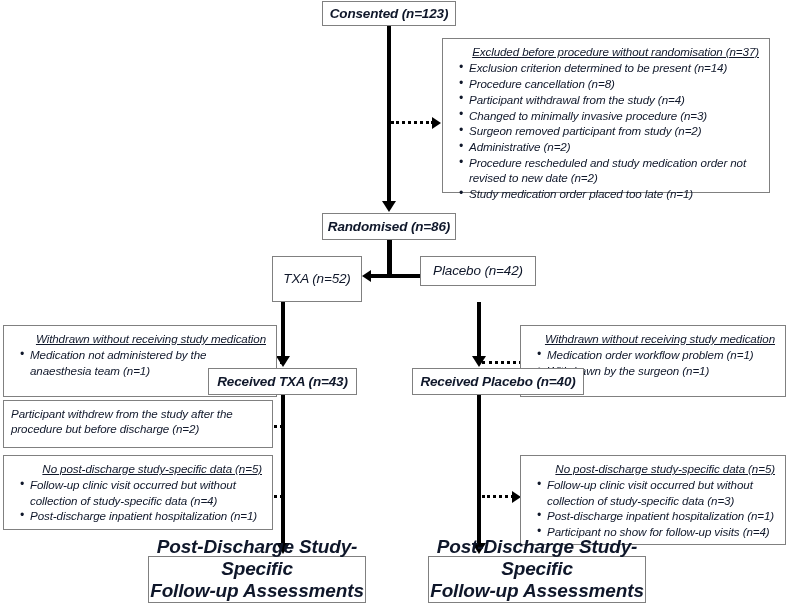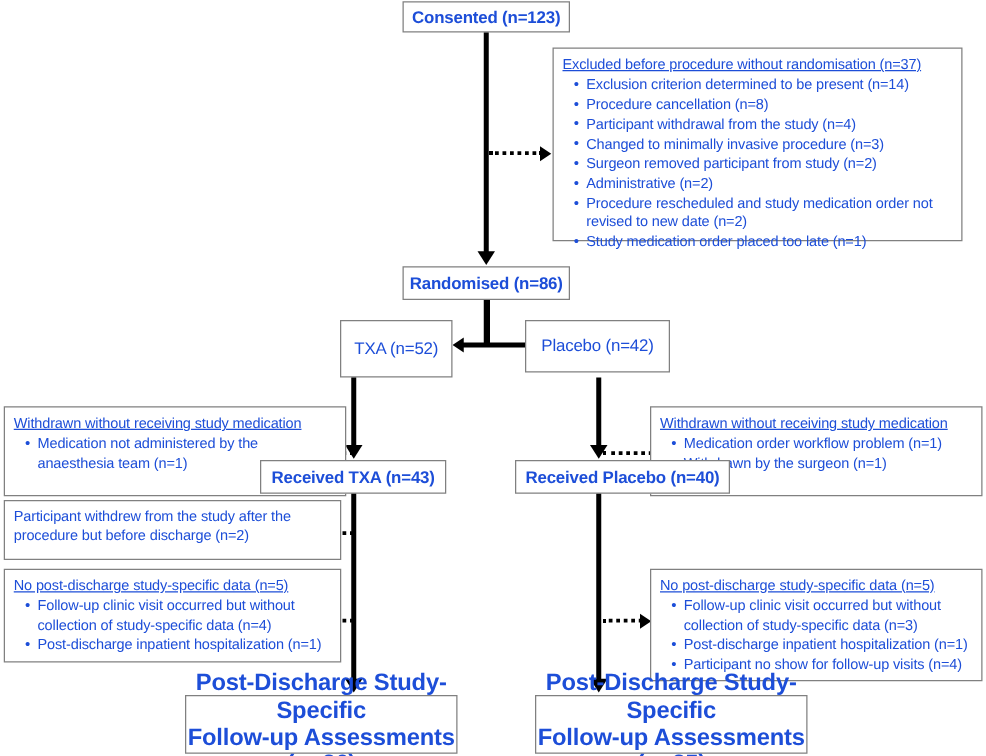--- a/index.html
+++ b/index.html
@@ -14,21 +14,22 @@
     height: 605px;
     background: #ffffff;
     font-family: "Liberation Sans", sans-serif;
     overflow: hidden;
   }
   .box {
     position: absolute;
     box-sizing: border-box;
     border: 1px solid #808080;
     background: #ffffff;
-    color: #1d4ed8;
+    color: #0f172a;
+    font-style: italic;
   }
   
   .node {
     display: flex;
     align-items: center;
     justify-content: center;
     text-align: center;
     font-size: 13.5px;
     font-weight: bold;
     letter-spacing: -0.15px;
@@ -47,20 +48,21 @@
     padding: 5px 6px 4px 6px;
     font-size: 11.6px;
     line-height: 1.32;
     letter-spacing: -0.1px;
   }
   .note .hdr {
     text-decoration: underline;
     display: block;
     margin: 0 4px 1px 1px;
     white-space: nowrap;
+    text-align: right;
   }
   .note ul {
     margin: 0;
     padding: 0 0 0 20px;
     list-style: none;
   }
   .note ul li {
     position: relative;
     margin: 0 0 0.5px 0;
     padding: 0;
@@ -152,21 +154,21 @@
   </div>
 
   <div class="vline" style="left:387px; top:240px; width:5px; height:37px;"></div>
   <div class="hline" style="left:370px; top:274px; width:52px;"></div>
   <div class="arrow-left" style="left:362px; top:270px;"></div>
   <div class="arrow-right" style="left:420px; top:270px;"></div>
 
   <div class="box node plain" style="left:272px; top:256px; width:90px; height:46px;">
     <span>TXA (n=52)</span>
   </div>
-  <div class="box node plain" style="left:420px; top:256px; width:116px; height:42px;">
+  <div class="box node plain" style="left:420px; top:256px; width:116px; height:30px;">
     <span>Placebo (n=42)</span>
   </div>
 
   <div class="vline" style="left:281px; top:302px; height:56px;"></div>
   <div class="arrow-down" style="left:276px; top:356px;"></div>
 
   <div class="vline" style="left:477px; top:302px; height:56px;"></div>
   <div class="arrow-down" style="left:472px; top:356px;"></div>
 
   <div class="dotted" style="left:243px; top:361px; width:40px;"></div>

